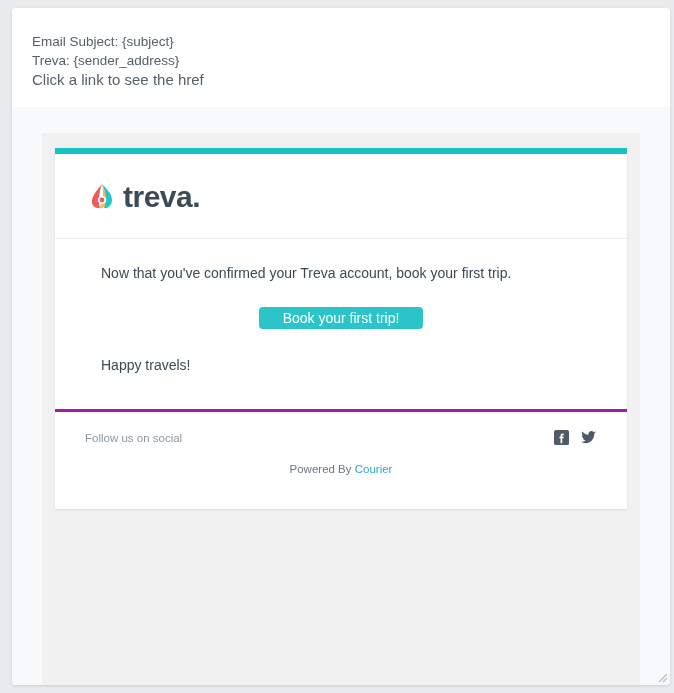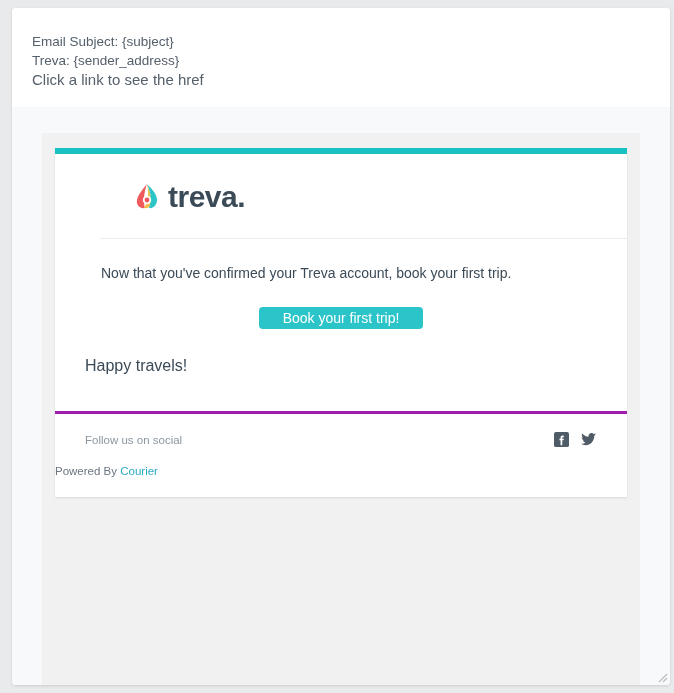--- a/index.html
+++ b/index.html
@@ -81,21 +81,20 @@
     height: 6px;
     background: #19c2c2;
     width: 100%;
   }
 
   .brand-row {
     padding: 26px 30px 24px 30px;
     border-bottom: 1px solid #ececec;
     display: flex;
     align-items: center;
-    margin-left: 45px;
   }
   .logo {
     display: flex;
     align-items: center;
   }
   .logo-mark {
     width: 34px;
     height: 34px;
     margin-right: 4px;
     flex: 0 0 auto;
@@ -134,23 +133,23 @@
     color: #ffffff;
     font-size: 14px;
     padding: 3px 24px;
     border: none;
     border-radius: 4px;
     cursor: pointer;
     font-family: "Liberation Sans", sans-serif;
   }
 
   .closing {
-    font-size: 16px;
-    color: #3b4a57;
-    margin: 0 0 26px 0;
+    font-size: 14px;
+    color: #3b4a57;
+    margin: 0 0 26px 16px;
   }
 
   .social-row {
     border-top: 3px solid #a21caf;
     padding: 18px 30px 18px 30px;
     display: flex;
     align-items: center;
     justify-content: space-between;
   }
   .social-label {
@@ -158,23 +157,24 @@
     color: #8b96a0;
   }
   .social-icons {
     display: flex;
     align-items: center;
     gap: 12px;
   }
   .social-icons svg { display: block; }
 
   .powered {
+    text-align: center;
     font-size: 11.5px;
     color: #6b7681;
-    padding: 0 0 20px 0;
+    padding: 0 0 34px 0;
   }
   .powered a {
     color: #2aa9c9;
     text-decoration: none;
   }
 
   .resize-handle {
     position: absolute;
     right: 2px;
     bottom: 2px;

